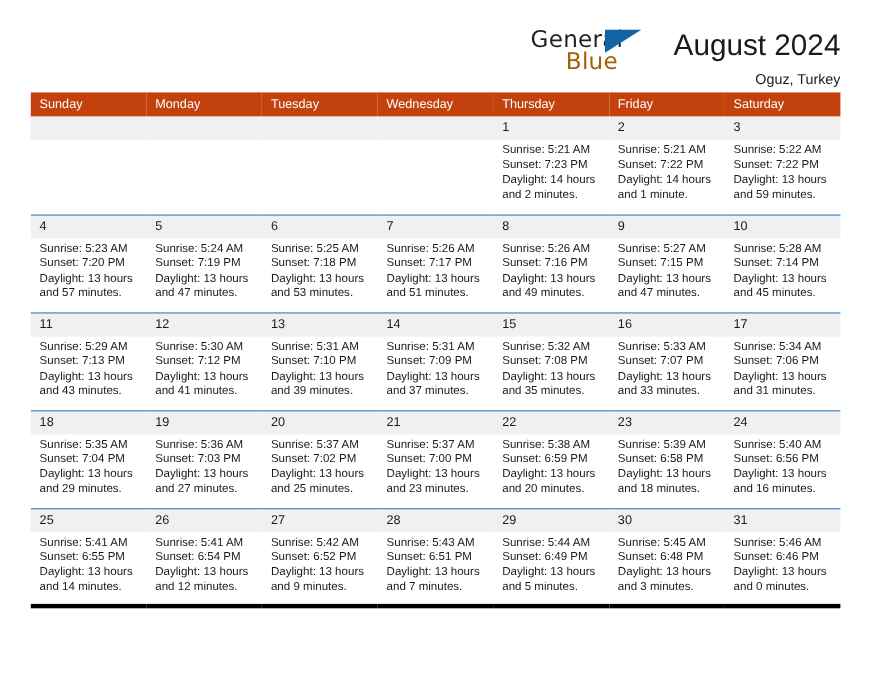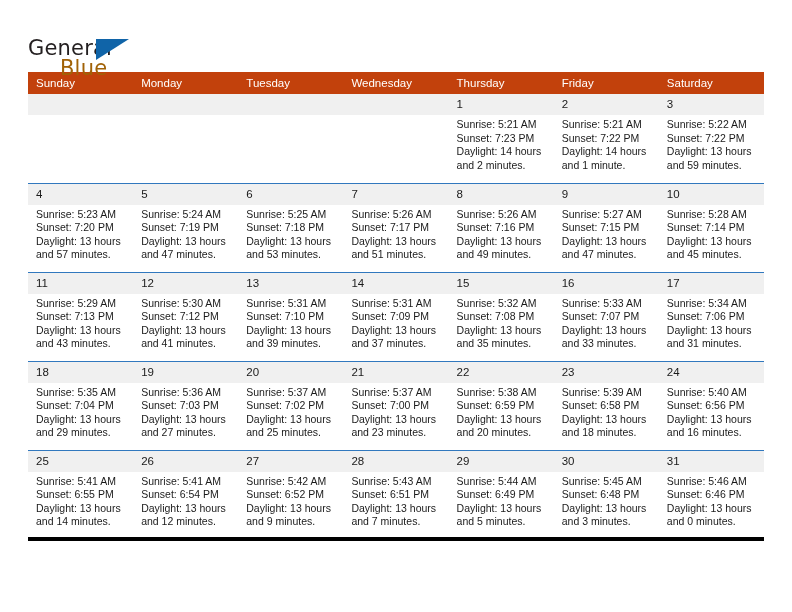--- a/index.html
+++ b/index.html
@@ -19,23 +19,23 @@
     width: 792px;
     height: 612px;
     box-sizing: border-box;
     padding: 0 28px;
   }
 
   
   .header {
     display: flex;
     align-items: flex-start;
-    justify-content: flex-start;
-    height: 72px;
-    padding-top: 36px;
+    justify-content: flex-end;
+    height: 84px;
+    padding-top: 24px;
     box-sizing: border-box;
   }
   .brand {
     position: relative;
     width: 130px;
     height: 46px;
   }
   .brand-general {
     position: absolute;
     left: 0;
@@ -134,20 +134,24 @@
 </head>
 <body>
 
 <div class="page">
 
   <div class="header">
     <div class="brand">
       <span class="brand-general">General</span>
       <span class="brand-triangle"></span>
       <span class="brand-blue">Blue</span>
+    </div>
+    <div class="title-block">
+      <div class="cal-title">August 2024</div>
+      <div class="cal-subtitle">Oguz, Turkey</div>
     </div>
   </div>
 
   <table class="calendar">
     <thead>
       <tr>
         <th>Sunday</th>
         <th>Monday</th>
         <th>Tuesday</th>
         <th>Wednesday</th>

